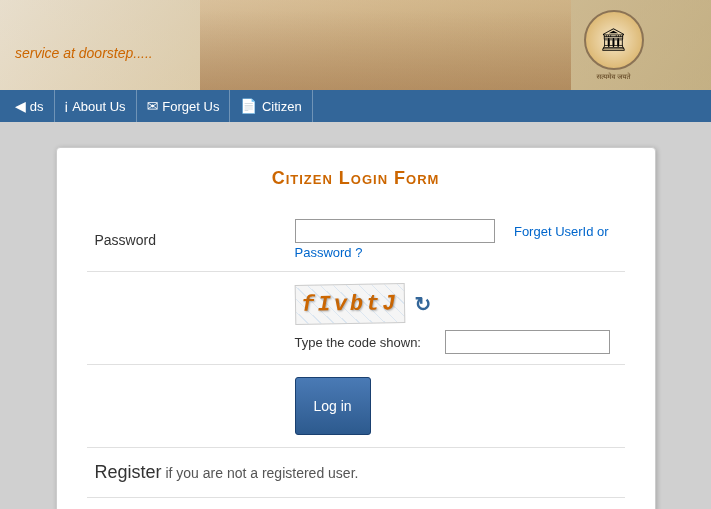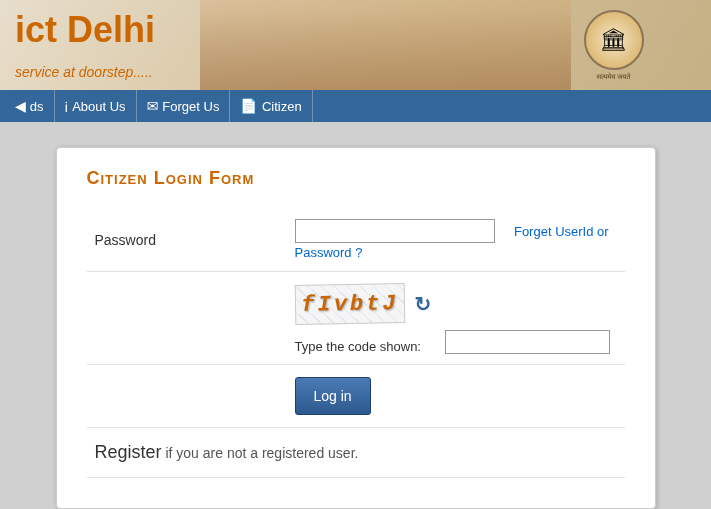--- a/index.html
+++ b/index.html
@@ -139,21 +139,21 @@
     .login-card {
       background: white;
       border: 1px solid #ccc;
       border-radius: 4px;
       width: 600px;
       padding: 20px 30px 30px 30px;
       box-shadow: 1px 1px 5px rgba(0,0,0,0.2);
     }
 
     .form-title {
-      text-align: left;
+      text-align: center;
       font-size: 18px;
       font-weight: bold;
       color: #cc6600;
       margin-bottom: 20px;
       font-variant: small-caps;
       letter-spacing: 1px;
     }
 
     .form-table {
       width: 100%;
@@ -235,21 +235,21 @@
 
     .refresh-icon {
       font-size: 20px;
       color: #336699;
       cursor: pointer;
       font-weight: bold;
     }
 
     .captcha-label-row {
       display: flex;
-      align-items: flex-end;
+      align-items: center;
       gap: 24px;
       margin-top: 6px;
     }
 
     .captcha-label {
       font-size: 13px;
       color: #333;
     }
 
     .captcha-input {
@@ -271,21 +271,21 @@
     .login-btn-row td {
       padding: 12px 8px;
       border-bottom: 1px solid #e0e0e0;
     }
 
     .login-btn {
       background: linear-gradient(to bottom, #4a7ab5, #2d5a8e);
       color: white;
       border: 1px solid #1a4070;
       border-radius: 3px;
-      padding: 10px 18px;
+      padding: 20px 18px;
       font-size: 14px;
       cursor: pointer;
       font-weight: normal;
     }
 
     .register-row td {
       padding: 14px 8px;
       border-bottom: none;
       font-size: 14px;
       color: #555;
@@ -305,21 +305,20 @@
   </style>
 </head>
 <body>
 
 <div class="header">
   <div class="header-bg"></div>
   <div class="header-people">
     <div class="people-silhouette"></div>
   </div>
   <div class="header-title-block">
-    <div class="header-title">ict Delhi</div>
     <div class="header-subtitle">service at doorstep.....</div>
   </div>
   <div class="header-emblem">
     <div class="emblem-circle">🏛</div>
     <div class="emblem-text">सत्यमेव जयते</div>
   </div>
 </div>
 
 <div class="navbar">
   <div class="nav-items">

